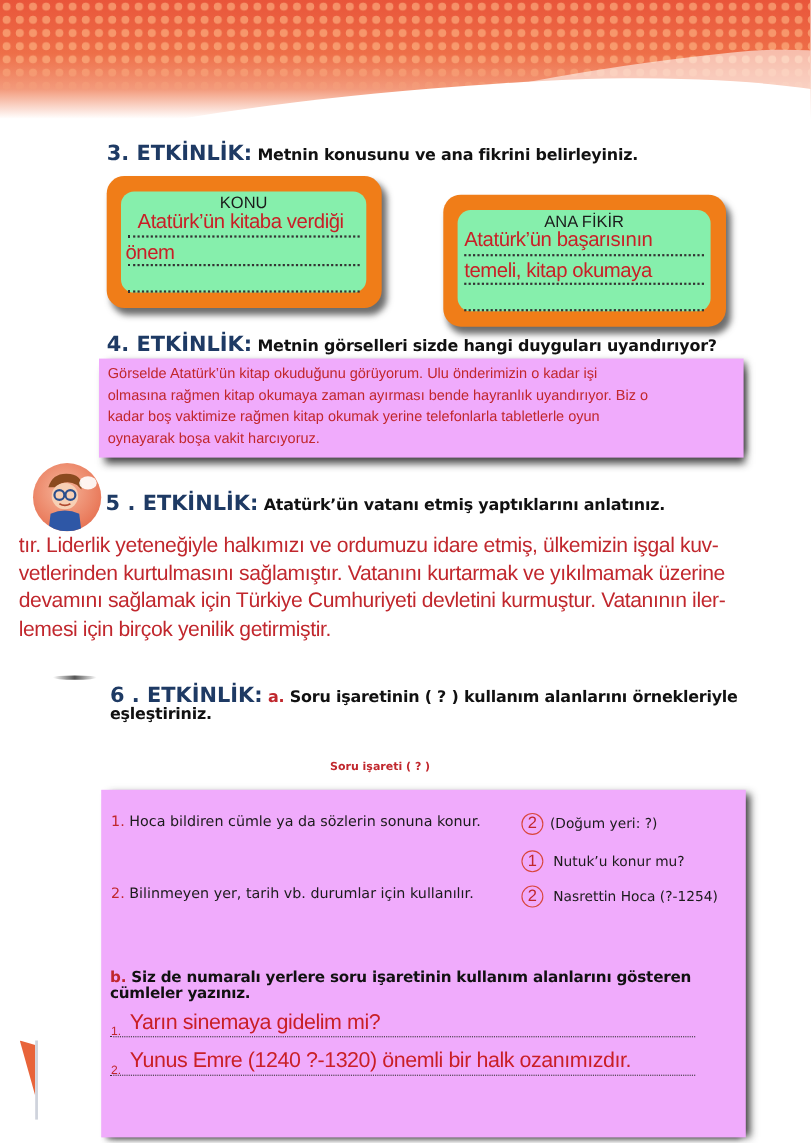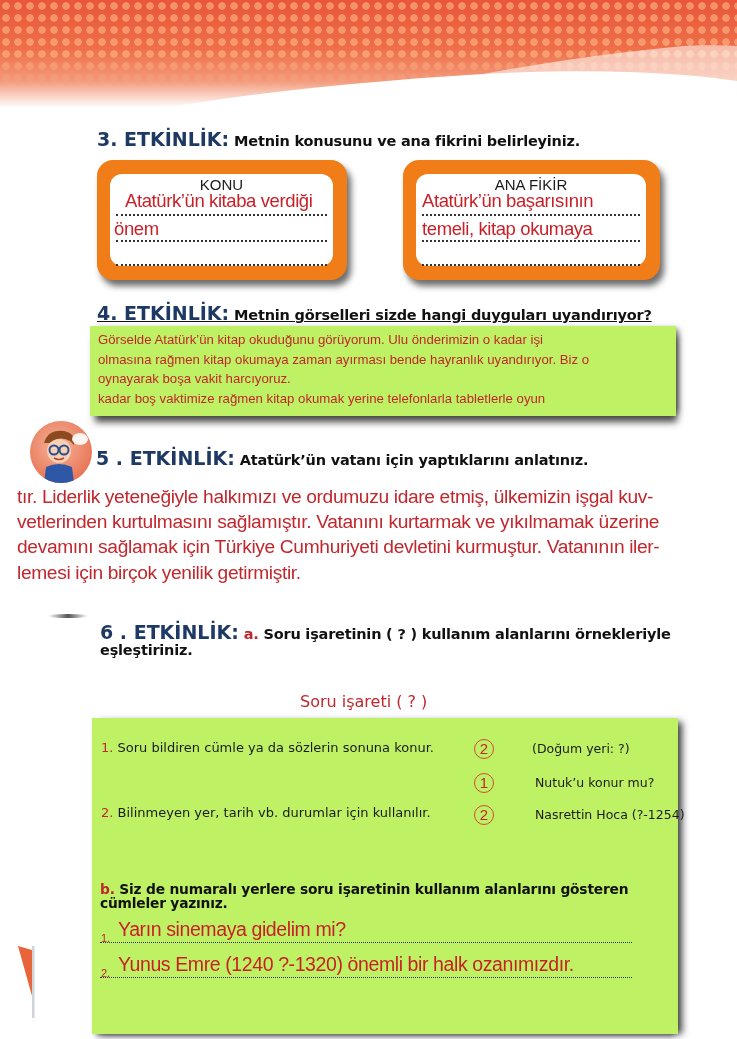--- a/index.html
+++ b/index.html
@@ -47,54 +47,54 @@
     .heading .num { color: #1e3a64; font-size: 19px; letter-spacing: 0; }
     .heading .sub { color: #c0272d; }
 
     
     .orange-box {
       position: absolute; background: #f07d18; border-radius: 16px;
       box-shadow: 4px 6px 6px rgba(60,60,60,0.75);
     }
     .inner-box {
       position: absolute; left: 13px; top: 14px; right: 14px; bottom: 14px;
-      background: #ffffff; border-radius: 12px;
+      background: #86efac; border-radius: 12px;
     }
     .box-label {
       position: absolute; left: 0; right: 0; top: 2px; text-align: center;
       font-family: "Liberation Sans", sans-serif; font-size: 15px; color: #1b1b1b;
     }
     .dot-line {
       position: absolute; left: 6px; right: 6px; height: 0;
       border-bottom: 2px dotted #333;
     }
     .answer-red {
       position: absolute; left: 6px; color: #c91f26;
       font-family: "Liberation Sans", sans-serif; font-size: 18.5px; letter-spacing: -0.4px;
       white-space: nowrap;
     }
 
     
     .paper {
-      position: absolute; background: #bef264;
+      position: absolute; background: #f0abfc;
       box-shadow: 3px 8px 7px -2px rgba(40,40,40,0.85), 5px 0 6px -3px rgba(40,40,40,0.7);
     }
     .para-red {
       color: #c1272d; font-family: "Liberation Sans", sans-serif;
     }
 
     
     .match-row { position: absolute; font-size: 13px; color: #1b1b1b; white-space: nowrap; }
     .match-row .n { color: #c1272d; }
     .circle-num {
       position: absolute; width: 20px; height: 20px; border: 1.4px solid #d9463b; border-radius: 50%;
       color: #c1272d; font-size: 15px; line-height: 18px; text-align: center;
       font-family: "Liberation Sans", sans-serif;
     }
-    .example-text { position: absolute; font-size: 12.5px; color: #1b1b1b; white-space: nowrap; margin-left: 32px; }
+    .example-text { position: absolute; font-size: 12.5px; color: #1b1b1b; white-space: nowrap; }
 
     .write-line { position: absolute; left: 100px; width: 532px; border-bottom: 1.5px dotted #333; }
     .line-num { position: absolute; font-size: 11px; color: #c1272d; font-family: "Liberation Sans", sans-serif; }
     .write-ans {
       position: absolute; color: #c91f26; font-family: "Liberation Sans", sans-serif;
       font-size: 19.5px; letter-spacing: -0.4px; white-space: nowrap;
     }
   </style>
 </head>
 <body>
@@ -114,85 +114,85 @@
   <div class="inner-box">
     <div class="box-label">KONU</div>
     <div class="answer-red" style="top:16px; left:15px;">Atatürk’ün kitaba verdiği</div>
     <div class="dot-line" style="top:40px;"></div>
     <div class="answer-red" style="top:44px; left:4px;">önem</div>
     <div class="dot-line" style="top:66px;"></div>
     <div class="dot-line" style="top:90px;"></div>
   </div>
 </div>
 
-<div class="orange-box" style="left:403px; top:160px; width:257px; height:120px;padding-left:20px;">
+<div class="orange-box" style="left:403px; top:177px; width:257px; height:120px;padding-left:20px;">
   <div class="inner-box">
     <div class="box-label">ANA FİKİR</div>
     <div class="answer-red" style="top:16px;">Atatürk’ün başarısının</div>
     <div class="dot-line" style="top:40px;"></div>
     <div class="answer-red" style="top:44px;">temeli, kitap okumaya</div>
     <div class="dot-line" style="top:66px;"></div>
     <div class="dot-line" style="top:90px;"></div>
   </div>
 </div>
 
-<div class="heading" style="left:97px; top:302px;text-decoration:underline;">
+<div class="heading" style="left:97px; top:302px;">
   <span class="num">4. ETKİNLİK:</span>
   <span>Metnin görselleri sizde hangi duyguları uyandırıyor?</span>
 </div>
 
 <div class="paper" style="left:90px; top:326px; width:586px; height:90px;">
   <div class="para-red" style="position:absolute; left:8px; top:4px; font-size:13.2px; line-height:19.5px;">
     <div>Görselde Atatürk’ün kitap okuduğunu görüyorum. Ulu önderimizin o kadar işi</div>
     <div>olmasına rağmen kitap okumaya zaman ayırması bende hayranlık uyandırıyor. Biz o</div>
+    <div>kadar boş vaktimize rağmen kitap okumak yerine telefonlarla tabletlerle oyun</div>
     <div>oynayarak boşa vakit harcıyoruz.</div>
-    <div>kadar boş vaktimize rağmen kitap okumak yerine telefonlarla tabletlerle oyun</div>
   </div>
 </div>
 
 <div style="position:absolute; left:30px; top:421px; width:62px; height:62px; border-radius:50%; background:radial-gradient(circle at 45% 40%, #f6b59a 0%, #e9795a 70%, #d45f44 100%); overflow:hidden;">
   <svg width="62" height="62" viewBox="0 0 62 62">
     <path d="M14 22 Q18 8 34 10 Q46 12 44 24 L40 20 Q30 14 20 22 Z" fill="#8b4a1f"></path>
     <ellipse cx="29" cy="30" rx="12" ry="12" fill="#f7d0b5"></ellipse>
     <circle cx="24" cy="29" r="4.5" fill="none" stroke="#2b4e8c" stroke-width="2"></circle>
     <circle cx="34" cy="29" r="4.5" fill="none" stroke="#2b4e8c" stroke-width="2"></circle>
     <path d="M24 37 Q29 40 34 37" stroke="#b04a30" stroke-width="1.5" fill="none"></path>
     <path d="M14 62 L16 46 Q29 40 42 46 L44 62 Z" fill="#2e57a6"></path>
     <ellipse cx="50" cy="18" rx="8" ry="6" fill="#ffffff" opacity="0.9"></ellipse>
   </svg>
 </div>
 
 <div class="heading" style="left:96px; top:447px;">
   <span class="num">5 . ETKİNLİK:</span>
-  <span>Atatürk’ün vatanı için yaptıklarını anlatınız.</span>
+  <span>Atatürk’ün vatanı etmiş yaptıklarını anlatınız.</span>
 </div>
 
 <div class="para-red" style="position:absolute; left:17px; top:484px; font-size:19.2px; line-height:25.2px; letter-spacing:-0.35px; white-space:nowrap;">
   <div>tır. Liderlik yeteneğiyle halkımızı ve ordumuzu idare etmiş, ülkemizin işgal kuv-</div>
   <div>vetlerinden kurtulmasını sağlamıştır. Vatanını kurtarmak ve yıkılmamak üzerine</div>
   <div>devamını sağlamak için Türkiye Cumhuriyeti devletini kurmuştur. Vatanının iler-</div>
   <div>lemesi için birçok yenilik getirmiştir.</div>
 </div>
 
 <div style="position:absolute; left:48px; top:614px; width:40px; height:4px; background:linear-gradient(90deg, transparent, #555 50%, transparent); border-radius:50%;"></div>
 
 <div class="paper" style="left:92px; top:718px; width:586px; height:316px; box-shadow: 6px 2px 7px -2px rgba(40,40,40,0.9), 0 6px 5px -4px rgba(60,60,60,0.6);"></div>
 
 <div class="heading" style="left:100px; top:624px; line-height:16px;">
   <span class="num">6 . ETKİNLİK:</span>
   <span class="sub">a.</span>
   <span>Soru işaretinin ( ? ) kullanım alanlarını örnekleriyle</span>
   <div>eşleştiriniz.</div>
 </div>
 
-<div style="position:absolute; left:300px; top:692px; font-size:16px; font-weight:normal; color:#c1272d;">Soru işareti ( ? )</div>
+<div style="position:absolute; left:300px; top:692px; font-size:10px; font-weight:bold; color:#c1272d;">Soru işareti ( ? )</div>
 
 <div class="match-row" style="left:101px; top:740px;">
   <span class="n">1.</span>
-  <span>Soru bildiren cümle ya da sözlerin sonuna konur.</span>
+  <span>Hoca bildiren cümle ya da sözlerin sonuna konur.</span>
 </div>
 <div class="match-row" style="left:101px; top:805px;">
   <span class="n">2.</span>
   <span>Bilinmeyen yer, tarih vb. durumlar için kullanılır.</span>
 </div>
 
 <div class="circle-num" style="left:474px; top:739px;">2</div>
 <div class="example-text" style="left:500px; top:741px;">(Doğum yeri: ?)</div>
 
 <div class="circle-num" style="left:474px; top:773px;">1</div>

